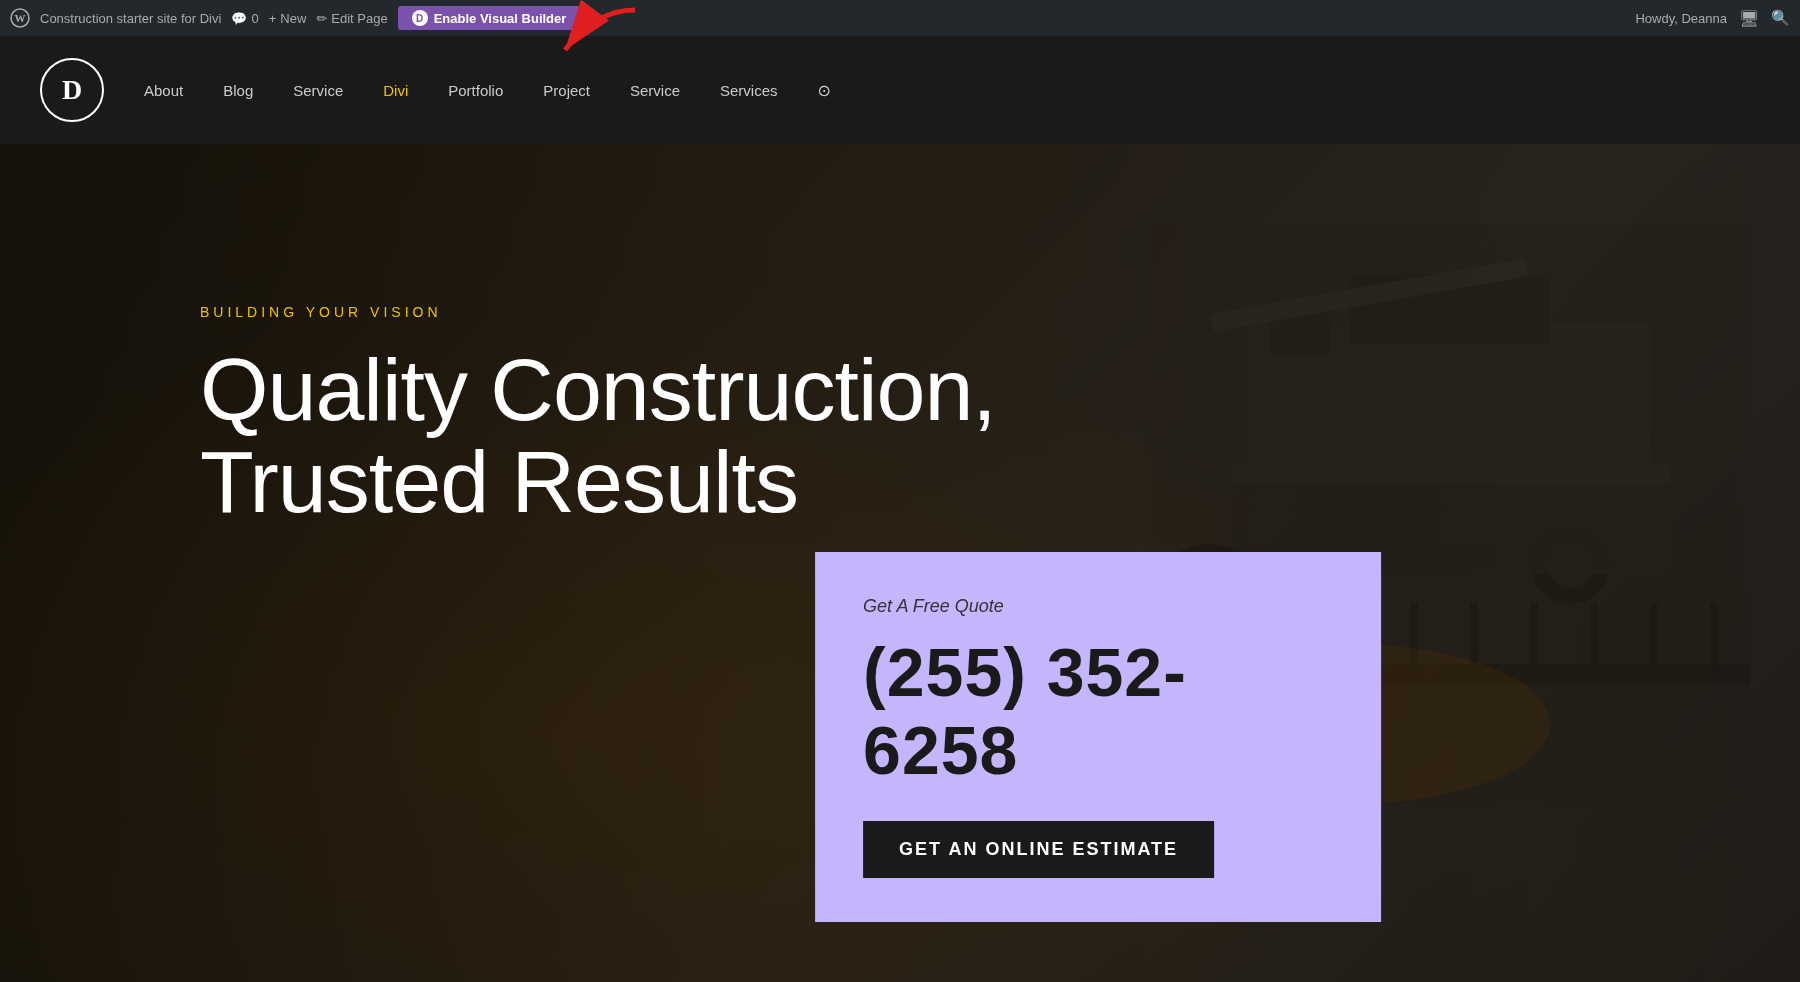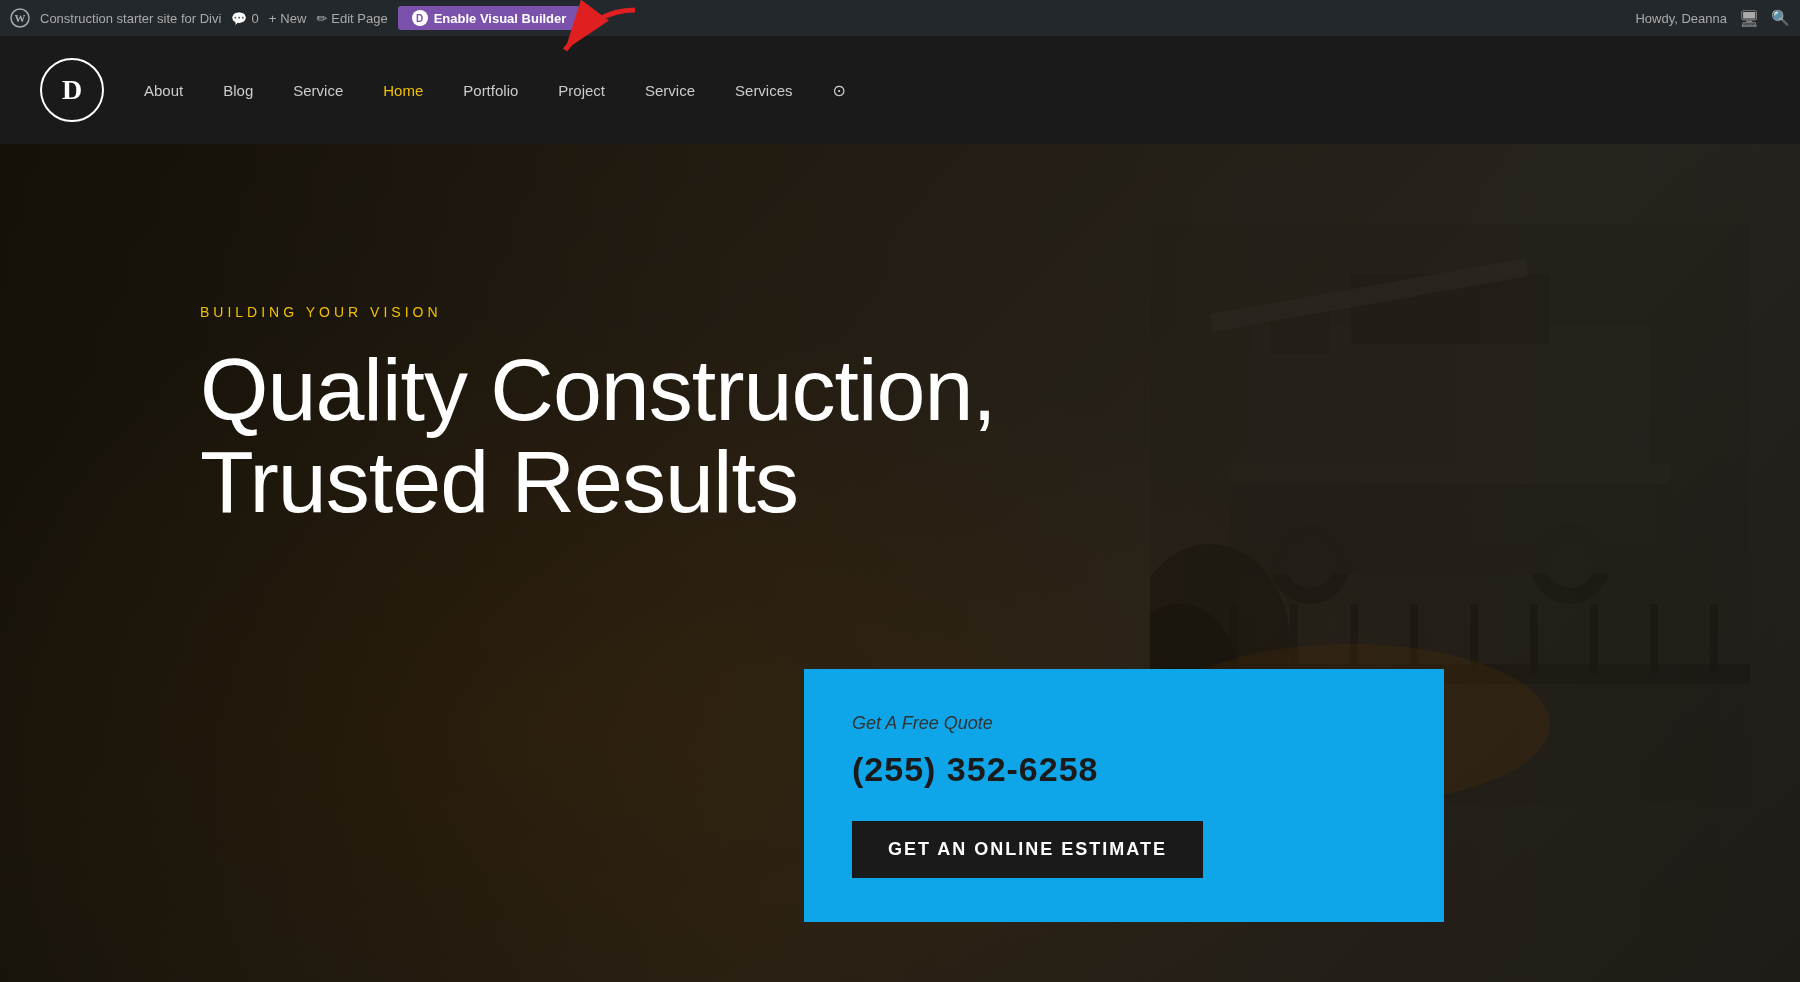--- a/index.html
+++ b/index.html
@@ -219,34 +219,34 @@
       font-family: 'Arial Narrow', Arial, sans-serif;
       letter-spacing: -1px;
     }
 
     
     .quote-box {
       position: absolute;
       bottom: 60px;
       left: 50%;
       transform: translateX(-15%);
-      width: 640px;
-      background: #0ea5e9;
+      width: 566px;
+      background: #c4b5fd;
       padding: 44px 48px;
       z-index: 3;
     }
     .quote-box-label {
       color: #333;
       font-size: 18px;
       margin-bottom: 16px;
       font-style: italic;
     }
     .quote-box-phone {
       color: #1a1a1a;
-      font-size: 34px;
+      font-size: 68px;
       font-weight: bold;
       margin-bottom: 32px;
       letter-spacing: 1px;
     }
     .quote-box-btn {
       background: #1a1a1a;
       color: white;
       border: none;
       padding: 18px 36px;
       font-size: 18px;
@@ -322,21 +322,21 @@
 
 <div class="site-header">
   <div class="site-logo">
     <span class="site-logo-text">D</span>
   </div>
 
   <nav class="main-nav">
     <a class="nav-item">About</a>
     <a class="nav-item">Blog</a>
     <a class="nav-item">Service</a>
-    <a class="nav-item active">Home</a>
+    <a class="nav-item active">Divi</a>
     <a class="nav-item">Portfolio</a>
     <a class="nav-item">Project</a>
     <a class="nav-item">Service</a>
     <a class="nav-item">Services</a>
     <span class="nav-search-icon">⊙</span>
   </nav>
 
 </div>
 
 <div class="hero">

